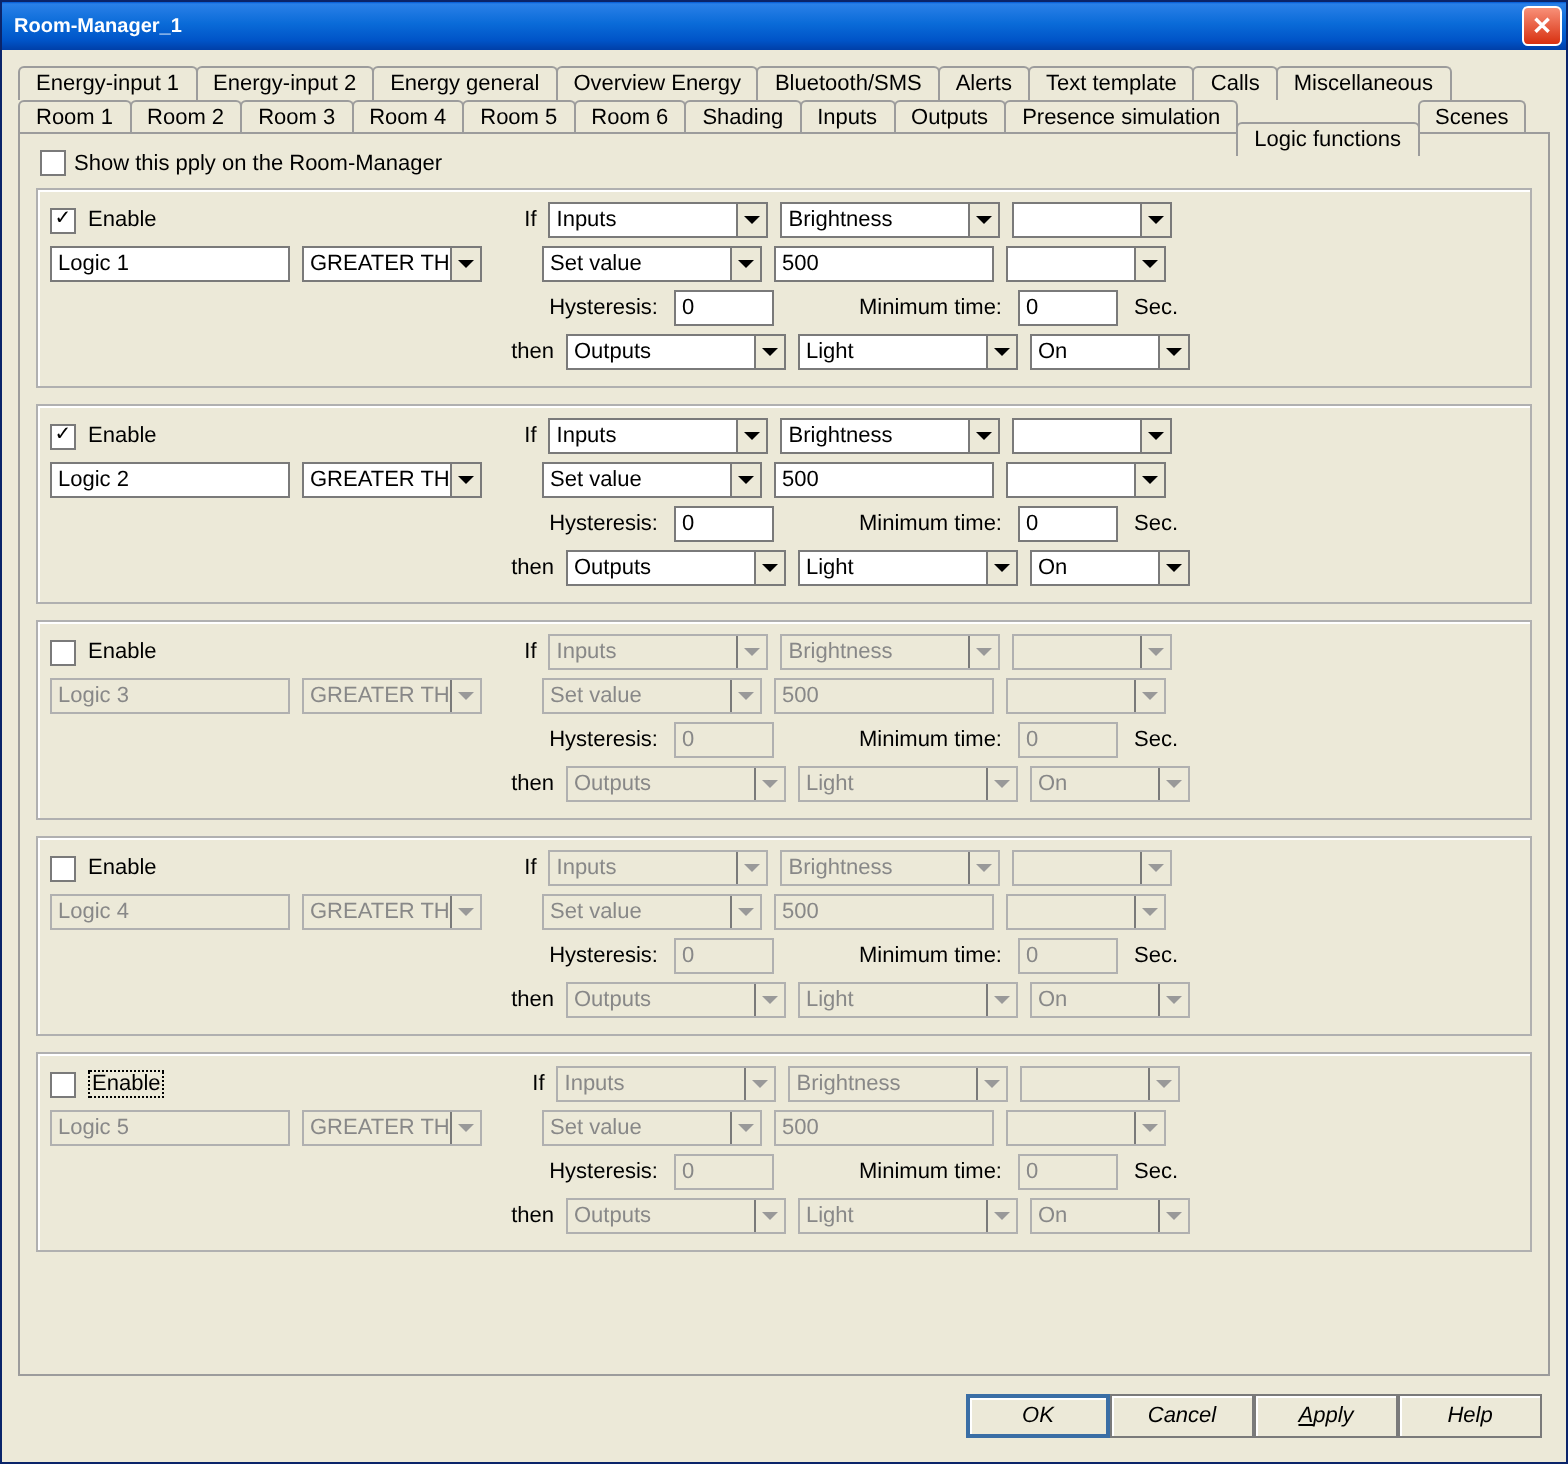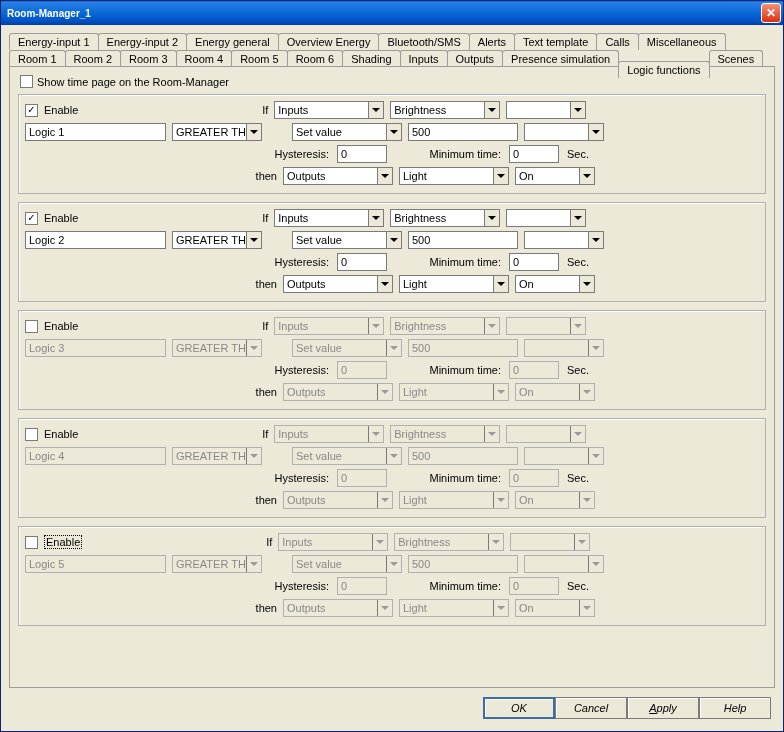--- a/index.html
+++ b/index.html
@@ -133,21 +133,21 @@
   .sel.disabled .arrow::after { border-top-color: #999; }
   .txt {
     border: 1px solid #7a7a7a;
     background: #fff;
     height: 18px;
     padding: 0 3px;
     display: flex;
     align-items: center;
   }
   .txt.disabled { color: #888; background:#ece9d8; border-color:#b0b0b0;}
-  .col-name { width: 141px; }
+  .col-name { width: 120px; }
   .col-op { width: 90px; }
   .col-a { width: 110px; }
   .col-b { width: 110px; }
   .col-c { width: 80px; }
   .col-d { width: 50px; }
   .lbl-hyst { width: 60px; text-align:right; padding-right:2px;}
   .lbl-min { width: 110px; text-align:right; padding-right:2px;}
   .lbl-sec { padding-left: 2px;}
   .bottom-buttons {
     display: flex;
@@ -204,21 +204,21 @@
         <div class="tab">Inputs</div>
         <div class="tab">Outputs</div>
         <div class="tab">Presence simulation</div>
         <div class="tab active">Logic functions</div>
         <div class="tab">Scenes</div>
       </div>
 
     <div class="tabpanel">
       <div class="showpage">
         <span class="chk unchecked">✓</span>
-        <span>Show time page on the Room-Manager</span>
+        <span>Show this pply on the Room-Manager</span>
       </div>
       <div id="logics-container">
           <div class="logic-group">
     <div class="row">
       <span class="chk ">✓</span>
       <span>Enable</span>
       <span style="flex:0 0 160px"></span>
       <span class="" style="width:18px;text-align:right">If</span>
       <div class="sel col-a">
                 <span>Inputs</span>

